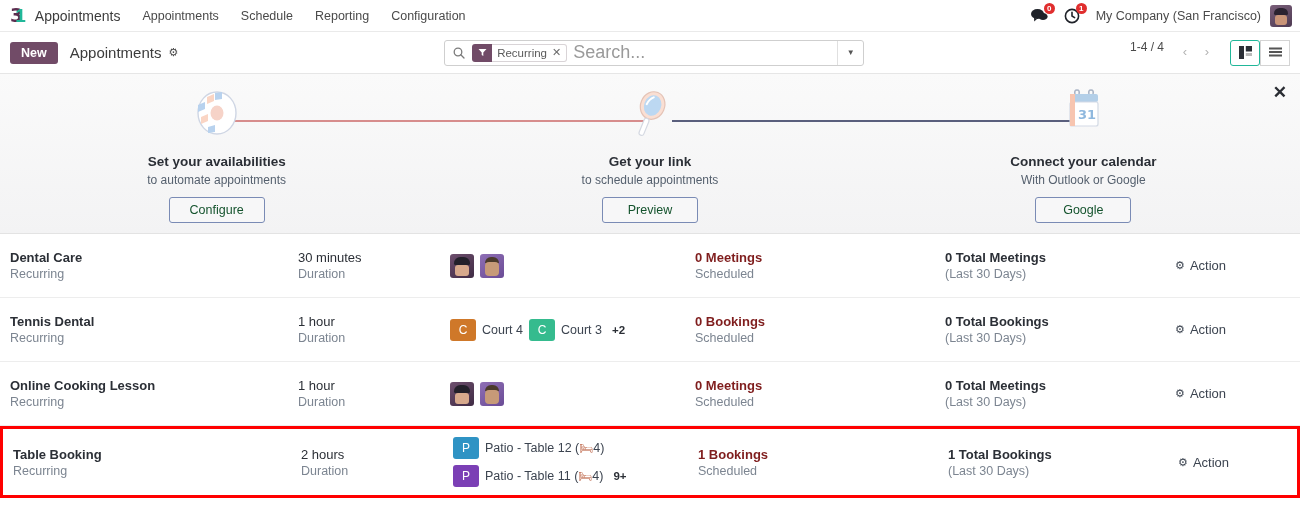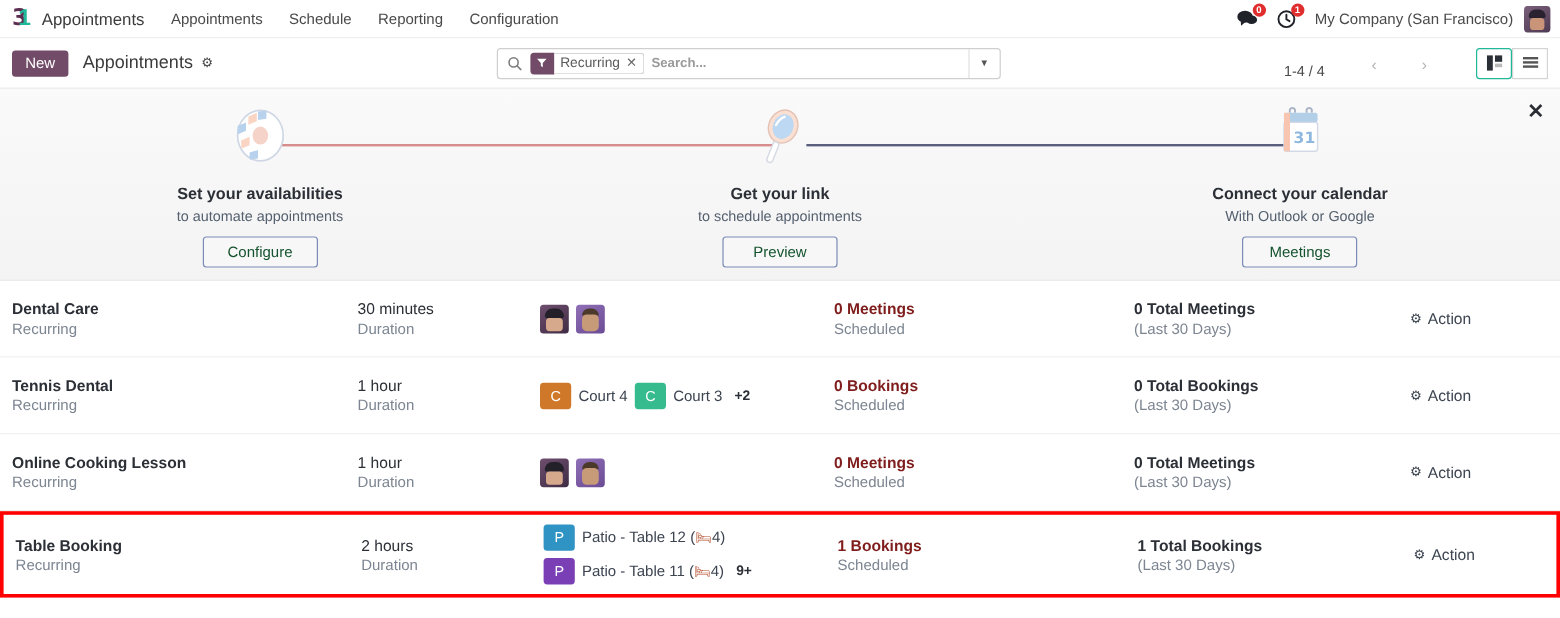--- a/index.html
+++ b/index.html
@@ -56,21 +56,21 @@
   .control-panel {
     height: 42px;
     background: #ffffff;
     display: flex;
     align-items: center;
     padding: 0 10px;
     border-bottom: 1px solid #e6e6e6;
   }
   .btn-new {
     background: #714b67; color: #fff;
-    font-size: 12.5px; font-weight: 400;
+    font-size: 12.5px; font-weight: 700;
     padding: 4px 11px; border-radius: 3px;
     border: none; cursor: pointer;
   }
   .breadcrumb-title { font-size: 15px; color: #3c3c3c; margin-left: 12px; }
   .gear-small { margin-left: 7px; font-size: 11px; color: #4a4a4a; cursor: pointer; }
 
   .searchbar-wrap { flex: 1; display: flex; justify-content: center; }
   .searchbar {
     width: 420px; height: 26px;
     border: 1px solid #cfcfcf; border-radius: 3px;
@@ -87,32 +87,32 @@
   }
   .facet-label {
     border: 1px solid #d9d4d7; border-left: none;
     height: 18px; display: flex; align-items: center;
     padding: 0 5px; font-size: 11.5px; color: #5a5a5a;
     border-radius: 0 3px 3px 0; background:#fff;
   }
   .facet-x { margin-left: 5px; font-size: 11px; color: #6b6b6b; cursor: pointer; }
   .search-input {
     flex: 1; border: none; outline: none;
-    font-size: 11px; color: #3c3c3c;
-    font-family: "Liberation Sans", sans-serif; background: transparent; font-weight: bold;
+    font-size: 18px; color: #3c3c3c;
+    font-family: "Liberation Sans", sans-serif; background: transparent;
   }
   .search-input::placeholder { color: #9a9a9a; }
   .search-caret {
     width: 26px; height: 24px;
     border-left: 1px solid #e0e0e0;
     display: flex; align-items: center; justify-content: center;
     font-size: 8px; color: #555; cursor: pointer;
   }
 
-  .pager-group { display: flex; align-items: flex-end; gap: 20px; }
+  .pager-group { display: flex; align-items: flex-start; }
   .pager-count { font-size: 12px; color: #4a4a4a; margin-right: 10px; white-space: nowrap; }
   .pager-btn {
     width: 22px; height: 24px; display: flex;
     align-items: center; justify-content: center;
     color: #b3b3b3; font-size: 13px; cursor: pointer;
   }
   .view-switch { display: flex; margin-left: 12px; }
   .view-btn {
     width: 30px; height: 26px;
     border: 1px solid #d4d4d4;
@@ -346,21 +346,21 @@
         <path d="M18 8 q-1 -4 2 -4 q3 0 2 4" stroke="#a9b4c6" stroke-width="1.6" fill="none"></path>
         <path d="M32 8 q-1 -4 2 -4 q3 0 2 4" stroke="#a9b4c6" stroke-width="1.6" fill="none"></path>
         <rect x="13" y="8" width="28" height="8" rx="2" fill="#b3cfe8"></rect>
         <rect x="13" y="16" width="28" height="24" rx="2" fill="#ffffff" stroke="#d3dae5" stroke-width="1.2"></rect>
         <rect x="13" y="8" width="5" height="32" fill="#f7c5b0"></rect>
         <text x="30" y="33" font-family="DejaVu Sans, sans-serif" font-size="13" font-weight="bold" fill="#8fb8de" text-anchor="middle">31</text>
       </svg>
     </div>
     <div class="step-title">Connect your calendar</div>
     <div class="step-sub">With Outlook or Google</div>
-    <button class="step-btn">Meetings</button>
+    <button class="step-btn">Google</button>
   </div>
 </div>
 
 <div class="list-area">
 
   <div class="row">
     <div class="cell-name">
       <div class="title">Dental Care</div>
       <div class="sub">Recurring</div>
     </div>

